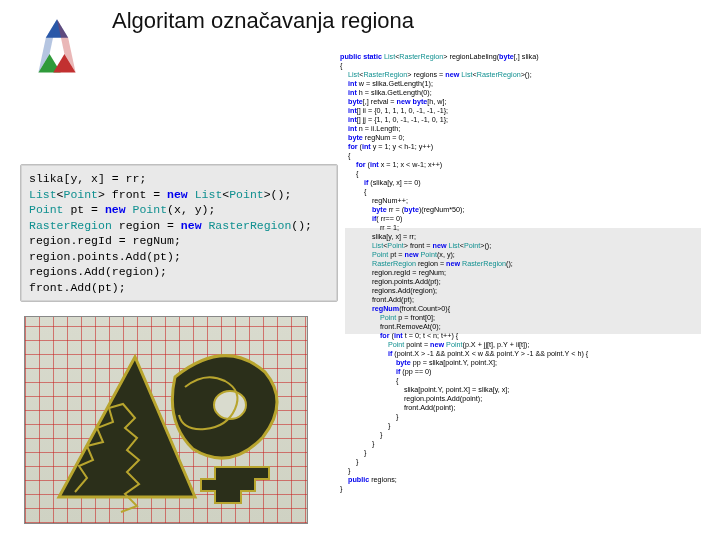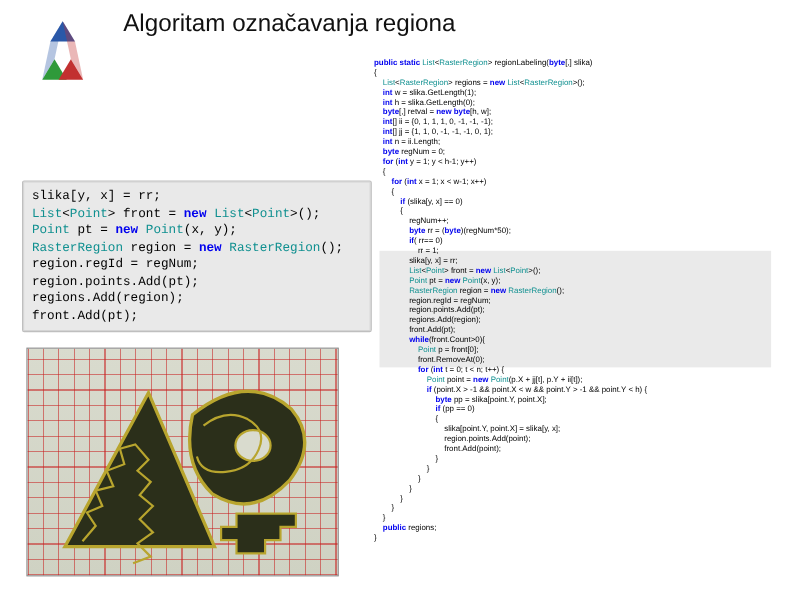--- a/index.html
+++ b/index.html
@@ -126,21 +126,21 @@
                 <span class="k">if</span>( rr== 0)
                     rr = 1;
                 slika[y, x] = rr;
                 <span class="t">List</span>&lt;<span class="t">Point</span>&gt; front = <span class="k">new</span> <span class="t">List</span>&lt;<span class="t">Point</span>&gt;();
                 <span class="t">Point</span> pt = <span class="k">new</span> <span class="t">Point</span>(x, y);
                 <span class="t">RasterRegion</span> region = <span class="k">new</span> <span class="t">RasterRegion</span>();
                 region.regId = regNum;
                 region.points.Add(pt);
                 regions.Add(region);
                 front.Add(pt);
-                <span class="k">while</span>(front.Count&gt;0){
+                <span class="k">regNum</span>(front.Count&gt;0){
                     <span class="t">Point</span> p = front[0];
                     front.RemoveAt(0);
                     <span class="k">for</span> (<span class="k">int</span> t = 0; t &lt; n; t++) {
                         <span class="t">Point</span> point = <span class="k">new</span> <span class="t">Point</span>(p.X + jj[t], p.Y + ii[t]);
                         <span class="k">if</span> (point.X &gt; -1 &amp;&amp; point.X &lt; w &amp;&amp; point.Y &gt; -1 &amp;&amp; point.Y &lt; h) {
                             <span class="k">byte</span> pp = slika[point.Y, point.X];
                             <span class="k">if</span> (pp == 0)
                             {
                                 slika[point.Y, point.X] = slika[y, x];
                                 region.points.Add(point);

